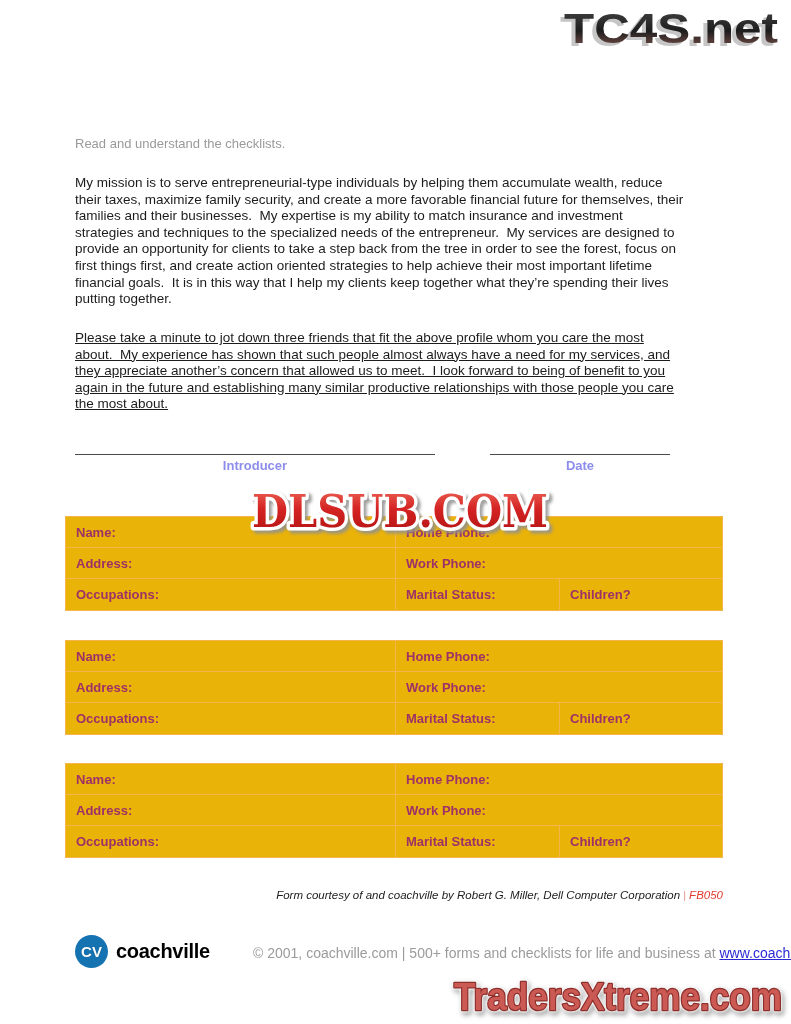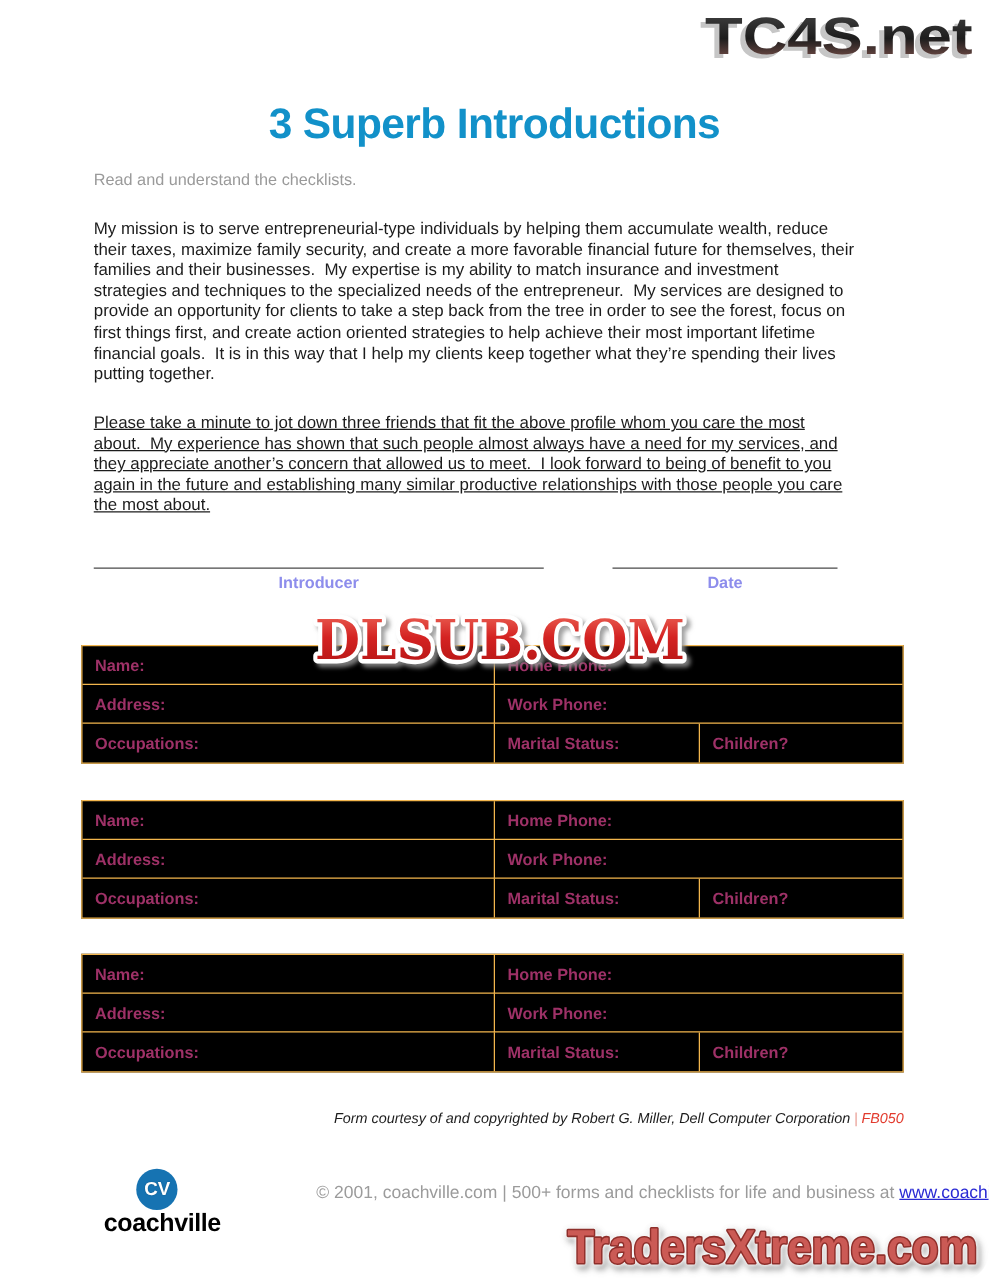--- a/index.html
+++ b/index.html
@@ -40,39 +40,39 @@
   .sig-label {
     position:absolute; top:458px; text-align:center;
     font-size:13px; font-weight:bold; color:#8d8dec;
   }
   .sig-label.introducer { left:75px; width:360px; }
   .sig-label.date { left:490px; width:180px; }
   
   .ftable {
     position:absolute; left:65px; width:658px;
     display:grid; grid-template-columns:330px 164px 1fr; grid-auto-rows:31px;
-    border:1px solid #f3b64d; background:#000000;
+    border:1px solid #f3b64d; background:#eab308;
   }
   .ftable.t1 { top:516px; } .ftable.t2 { top:640px; } .ftable.t3 { top:763px; }
   .cell {
     border-right:1px solid #f3b64d; border-bottom:1px solid #f3b64d;
     display:flex; align-items:center; padding-left:10px;
     font-size:13px; font-weight:bold; color:#9e3167;
   }
   .cell.span2 { grid-column:2 / 4; }
   .cell.r-end { border-right:none; }
   .cell.b-row { border-bottom:none; }
   
   .credit {
     position:absolute; top:889px; right:68px;
     font-size:11.5px; font-style:italic; color:#1c1c1c; white-space:nowrap;
   }
   .credit .sep { color:#e89a90; margin:0 3px; }
   .credit .code { color:#e23b2e; }
-  .logo { position:absolute; top:935px; left:75px; display:flex; align-items:center;flex-direction:column; }
+  .logo { position:absolute; top:935px; left:75px; display:flex; align-items:center; }
   .logo-circle {
     width:33px; height:33px; border-radius:50%; background:#1673b2;
     display:flex; align-items:center; justify-content:center;
     color:#ffffff; font-weight:bold; font-size:15px; letter-spacing:0;
     text-shadow:0 0 1px #0c4c78;
   }
   .logo-brand { margin-left:8px; font-size:20px; font-weight:bold; color:#000000; letter-spacing:-0.3px; }
   .copyright {
     position:absolute; top:945px; left:253px;
     font-size:14px; color:#9b9b9b; white-space:nowrap;
@@ -90,21 +90,20 @@
         <stop offset="0" stop-color="#8a8a8a"></stop>
         <stop offset="0.18" stop-color="#3a3a3a"></stop>
         <stop offset="0.55" stop-color="#1d1d1d"></stop>
         <stop offset="1" stop-color="#8a5a53"></stop>
       </linearGradient>
     </defs>
     <text x="8" y="44" font-family="Liberation Sans, sans-serif" font-size="42" font-weight="bold" fill="#c6c6c6" textLength="214" lengthAdjust="spacingAndGlyphs">TC4S.net</text>
     <text x="12" y="41" font-family="Liberation Sans, sans-serif" font-size="42" font-weight="bold" fill="url(#tc4sGrad)" textLength="214" lengthAdjust="spacingAndGlyphs">TC4S.net</text>
   </svg>
 
-  <div class="title">3 Superb Introductions</div>
   <div class="instruction">Read and understand the checklists.</div>
 
   <div class="para para1">My mission is to serve entrepreneurial-type individuals by helping them accumulate wealth, reduce
 their taxes, maximize family security, and create a more favorable financial future for themselves, their
 families and their businesses.  My expertise is my ability to match insurance and investment
 strategies and techniques to the specialized needs of the entrepreneur.  My services are designed to
 provide an opportunity for clients to take a step back from the tree in order to see the forest, focus on
 first things first, and create action oriented strategies to help achieve their most important lifetime
 financial goals.  It is in this way that I help my clients keep together what they’re spending their lives
 putting together.</div>
@@ -154,21 +153,21 @@
     <div class="cell">Name:</div>
     <div class="cell span2 r-end">Home Phone:</div>
     <div class="cell">Address:</div>
     <div class="cell span2 r-end">Work Phone:</div>
     <div class="cell b-row">Occupations:</div>
     <div class="cell b-row">Marital Status:</div>
     <div class="cell b-row r-end">Children?</div>
   </div>
 
   <div class="credit">
-    <span>Form courtesy of and copyrighted by Robert G. Miller, Dell Computer Corporation</span><span class="sep">|</span><span class="code">FB050</span>
+    <span>Form courtesy of and coachville by Robert G. Miller, Dell Computer Corporation</span><span class="sep">|</span><span class="code">FB050</span>
   </div>
 
   <div class="logo">
     <div class="logo-circle">CV</div>
     <div class="logo-brand">coachville</div>
   </div>
 
   <div class="copyright">
     <span>© 2001, coachville.com | 500+ forms and checklists for life and business at</span>
     <a>www.coachingforms.com</a>

